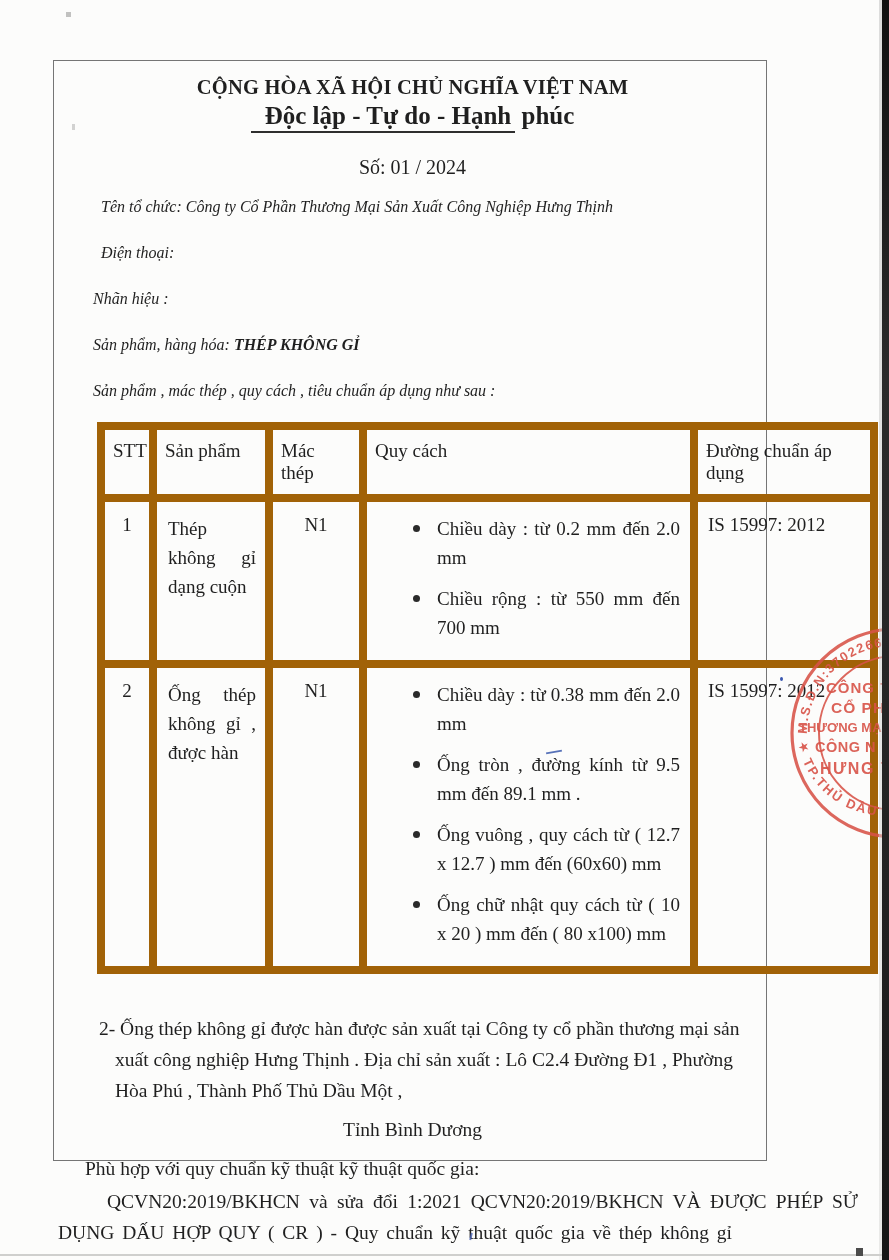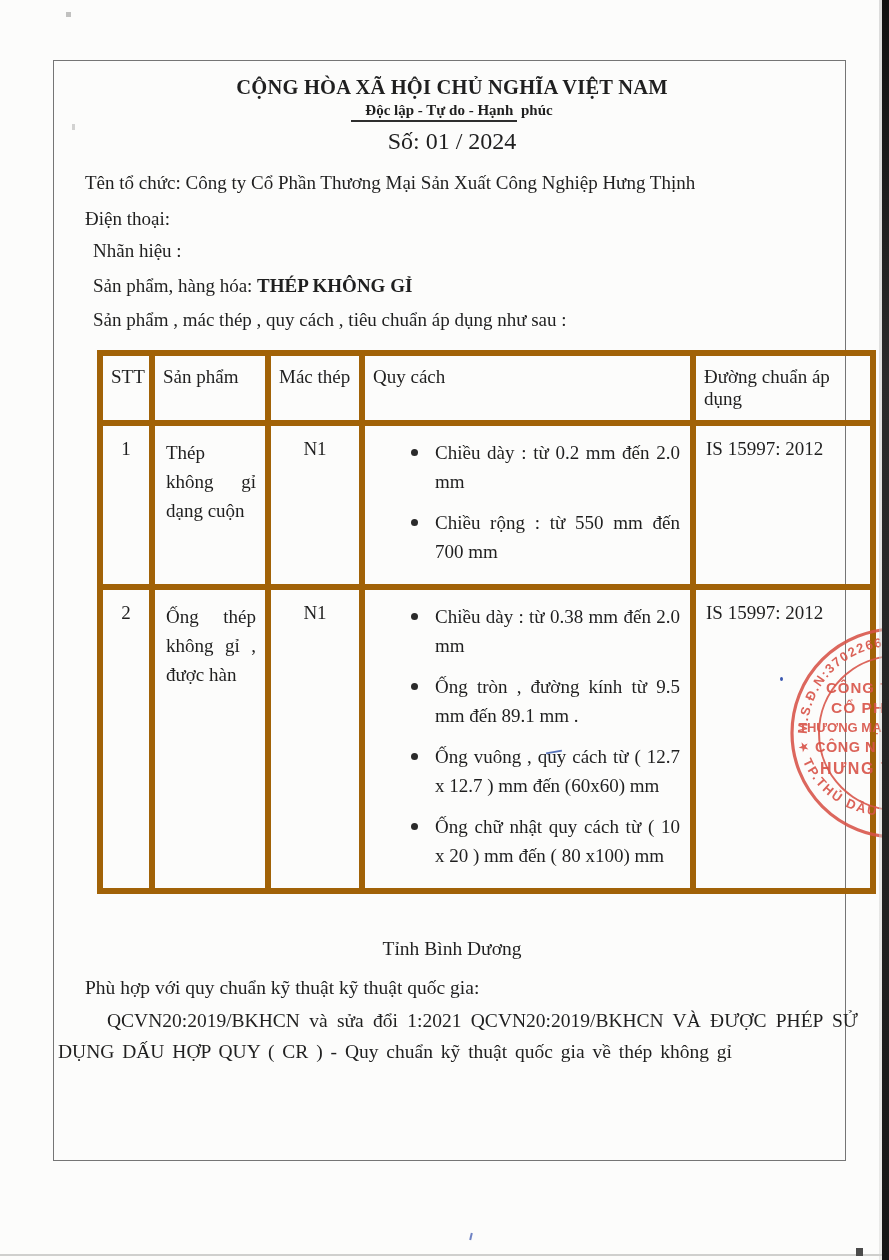--- a/index.html
+++ b/index.html
@@ -12,48 +12,48 @@
   
   .scan-edge{position:absolute;top:0;right:0;width:7px;height:1260px;
     background:linear-gradient(180deg,#101010,#2b2b2b 30%,#222 70%,#161616);z-index:40;}
   .scan-edge-soft{position:absolute;top:0;right:7px;width:3px;height:1260px;
     background:linear-gradient(180deg,#bdbdbd,#d8d8d6);opacity:.5;z-index:40;}
   .scan-bottom-line{position:absolute;left:0;bottom:4px;width:882px;height:2px;background:#cfcfcd;z-index:40;}
   .scan-bottom-mark{position:absolute;left:856px;bottom:4px;width:7px;height:8px;background:#4b4b4b;z-index:41;}
 
   
   .page-frame{
-    position:absolute;left:53px;top:60px;width:793px;height:1101px;
+    position:absolute;left:53px;top:60px;width:714px;height:1101px;
     border:1.5px solid #757575;box-sizing:border-box;
     padding:15px 26px 0 31px;
   }
 
   .center{text-align:center;}
   .motto1{font-weight:bold;font-size:20.5px;letter-spacing:.2px;margin:0;}
-  .motto2{font-weight:bold;font-size:15px;margin:3px 0 0 0;}
+  .motto2{font-weight:bold;font-size:25px;margin:3px 0 0 0;}
   .motto2 .u{border-bottom:2px solid #2e2e2e;padding:0 4px 2px 14px;}
   .doc-title{font-weight:bold;font-size:26px;letter-spacing:.3px;margin:27px 0 0 0;}
-  .doc-number{font-size:24px;margin:9px 0 0 0;}
+  .doc-number{font-size:20px;margin:26px 0 0 0;}
 
-  .para{font-size:19px;line-height:30px;margin:0;}
+  .para{font-size:16px;line-height:30px;margin:16px;font-style:italic;}
   .p-org{margin-top:13px;}
   .p-addr{margin-top:2px;}
   .p-phone{margin-top:6px;}
   .indented{margin-left:8px;}
   .p-product{margin-top:5px;}
   .p-brand{margin-top:2px;}
   .p-intro{margin-top:4px;}
   .bold{font-weight:bold;}
 
   
   table.spec{
     border-collapse:collapse;margin:15px 0 0 12px;width:773px;table-layout:fixed;
     font-size:19px;
   }
-  table.spec th, table.spec td{border:6px solid #a16207;box-sizing:border-box;vertical-align:top;}
+  table.spec th, table.spec td{border:8px solid #a16207;box-sizing:border-box;vertical-align:top;}
   table.spec th{font-weight:normal;text-align:left;padding:10px 8px;height:45px;}
   col.c-stt{width:52px;} col.c-sp{width:116px;} col.c-mt{width:94px;}
   col.c-qc{width:331px;} col.c-tc{width:180px;}
   th.h-stt{text-align:center;padding-left:0;padding-right:0;}
   td.stt{text-align:center;padding-top:12px;}
   td.sp{padding:12px 9px 8px 11px;text-align:justify;line-height:29px;}
   td.mt{text-align:center;padding-top:12px;}
   td.tc{padding:12px 6px 8px 10px;}
   td.qc{padding:6px 10px 6px 0;}
   tr.r1 td{height:97px;}
@@ -138,20 +138,21 @@
           <li>Ống vuông , quy cách từ ( 12.7 x 12.7 ) mm đến (60x60) mm</li>
           <li>Ống chữ nhật quy cách từ ( 10 x 20 ) mm đến ( 80 x100) mm</li>
         </ul>
       </td>
       <td class="tc">IS 15997: 2012</td>
     </tr>
   </tbody>
     </table>
 
   <div class="notes">
+    <p class="note-item2">2- Ống thép không gỉ được hàn được sản xuất tại Công ty cổ phần thương mại sản xuất công nghiệp Hưng Thịnh . Địa chỉ sản xuất : Lô C2.4 Đường Đ1 , Phường Hòa Phú , Thành Phố Thủ Dầu Một ,</p>
     <p class="p-province">Tỉnh Bình Dương</p>
     <p class="p-conform">Phù hợp với quy chuẩn kỹ thuật kỹ thuật quốc gia:</p>
     <p class="p-qcvn">QCVN20:2019/BKHCN và sửa đổi 1:2021 QCVN20:2019/BKHCN VÀ ĐƯỢC PHÉP SỬ DỤNG DẤU HỢP QUY ( CR ) -  Quy chuẩn kỹ thuật quốc gia về thép không gỉ</p>
   </div>
 
 </div>
 
 <svg class="stamp" viewBox="0 0 889 1260">
   <g stroke="#d85348" fill="none" opacity="0.88">
     <circle cx="896" cy="733" r="104" stroke-width="3.2"></circle>

